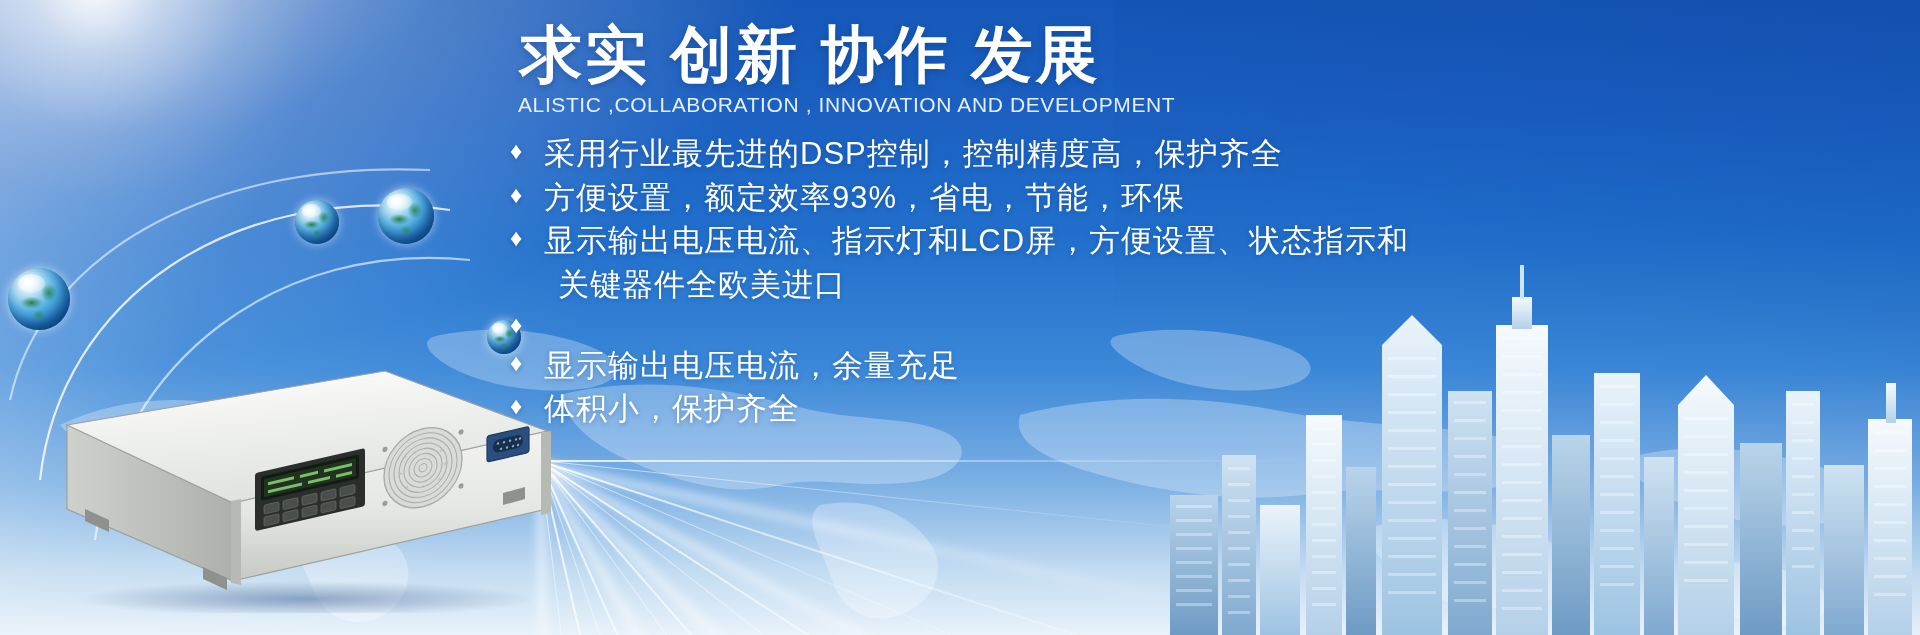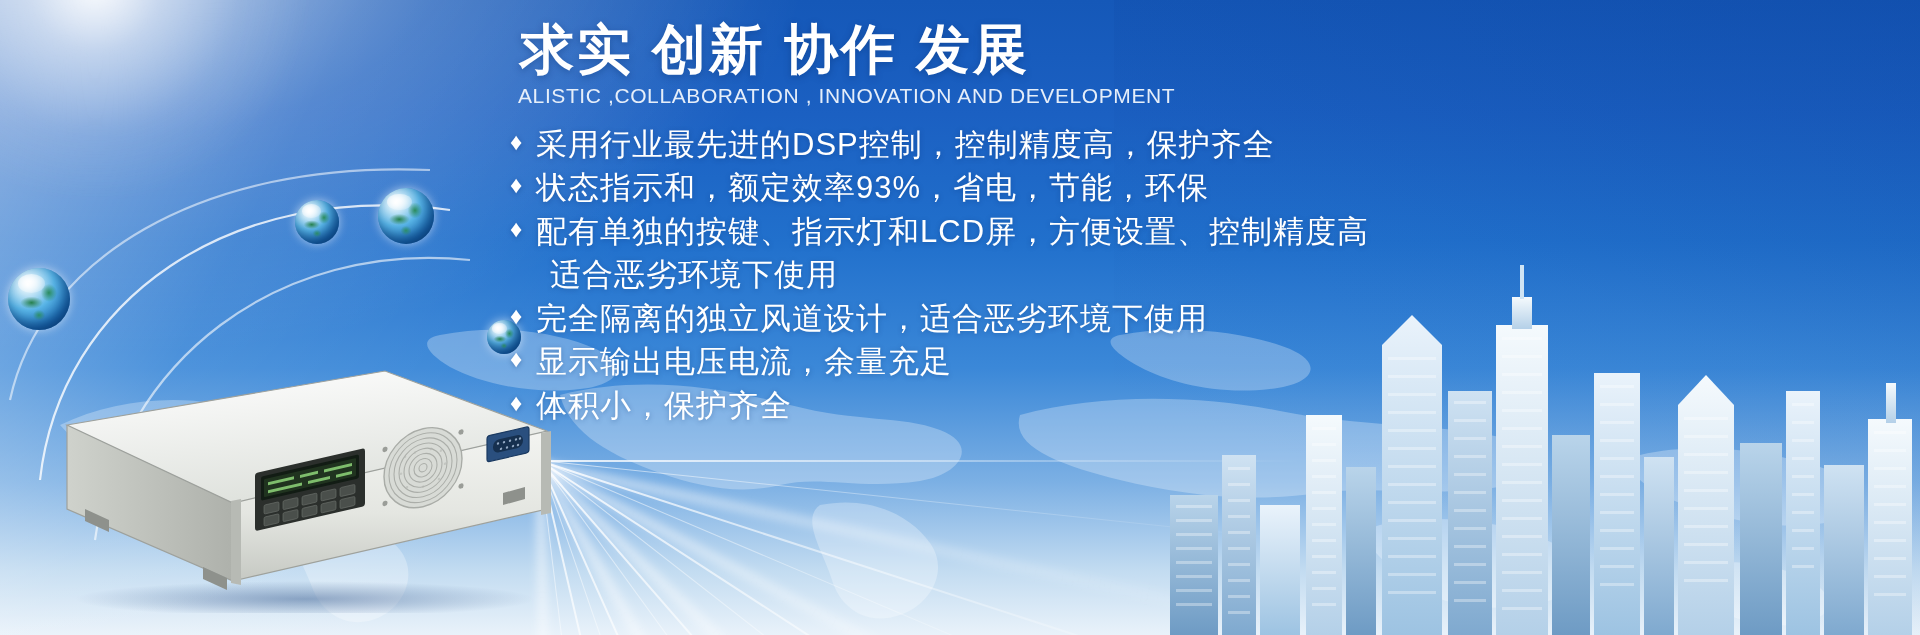--- a/index.html
+++ b/index.html
@@ -85,21 +85,21 @@
   .server { position: absolute; left: 55px; bottom: 22px; width: 500px; height: 300px; }
 
   
   .content {
     position: absolute;
     left: 510px; top: 18px;
     width: 1340px;
   }
   .headline {
     color: #ffffff;
-    font-size: 54px;
+    font-size: 62px;
     font-weight: 700;
     letter-spacing: 3px;
     line-height: 1.18;
     margin: 0 0 2px 10px;
     text-shadow: 0 2px 7px rgba(5,40,100,0.35);
     white-space: nowrap;
   }
   .subhead {
     color: #eef4fc;
     font-size: 21px;
@@ -122,21 +122,21 @@
     white-space: nowrap;
   }
   .feature .bullet {
     flex: 0 0 auto;
     width: 26px;
     color: #ffffff;
     font-size: 24px;
     line-height: 1.48;
   }
   .feature .bullet.hidden { visibility: hidden; }
-  .feature .ftext { flex: 0 1 auto; }
+  .feature .ftext { flex: 0 1 auto; margin-left: 8px; }
   .feature.indent .ftext { padding-left: 14px; }
 </style>
 </head>
 <body>
 
 <div class="banner">
 
   <div class="sky-base"></div>
   <div class="sky-left-wash"></div>
   <div class="sky-right-wash"></div>
@@ -499,33 +499,32 @@
 
     <p class="subhead">ALISTIC ,COLLABORATION , INNOVATION AND DEVELOPMENT</p>
 
     <ul class="features">
       <li class="feature">
         <span class="bullet">♦</span>
         <span class="ftext">采用行业最先进的DSP控制，控制精度高，保护齐全</span>
       </li>
       <li class="feature">
         <span class="bullet">♦</span>
-        <span class="ftext">状态指示和，额定效率93%，省电，节能，环保</span>
+        <span class="ftext">方便设置，额定效率93%，省电，节能，环保</span>
       </li>
       <li class="feature">
         <span class="bullet">♦</span>
-        <span class="ftext">配有单独的按键、指示灯和LCD屏，方便设置、控制精度高</span>
+        <span class="ftext">显示输出电压电流、指示灯和LCD屏，方便设置、状态指示和</span>
       </li>
       <li class="feature indent">
         <span class="bullet hidden"></span>
-        <span class="ftext">适合恶劣环境下使用</span>
+        <span class="ftext">关键器件全欧美进口</span>
       </li>
       <li class="feature">
         <span class="bullet">♦</span>
-        <span class="ftext">完全隔离的独立风道设计，适合恶劣环境下使用</span>
       </li>
       <li class="feature">
         <span class="bullet">♦</span>
         <span class="ftext">显示输出电压电流，余量充足</span>
       </li>
       <li class="feature">
         <span class="bullet">♦</span>
         <span class="ftext">体积小，保护齐全</span>
       </li>
     </ul>

